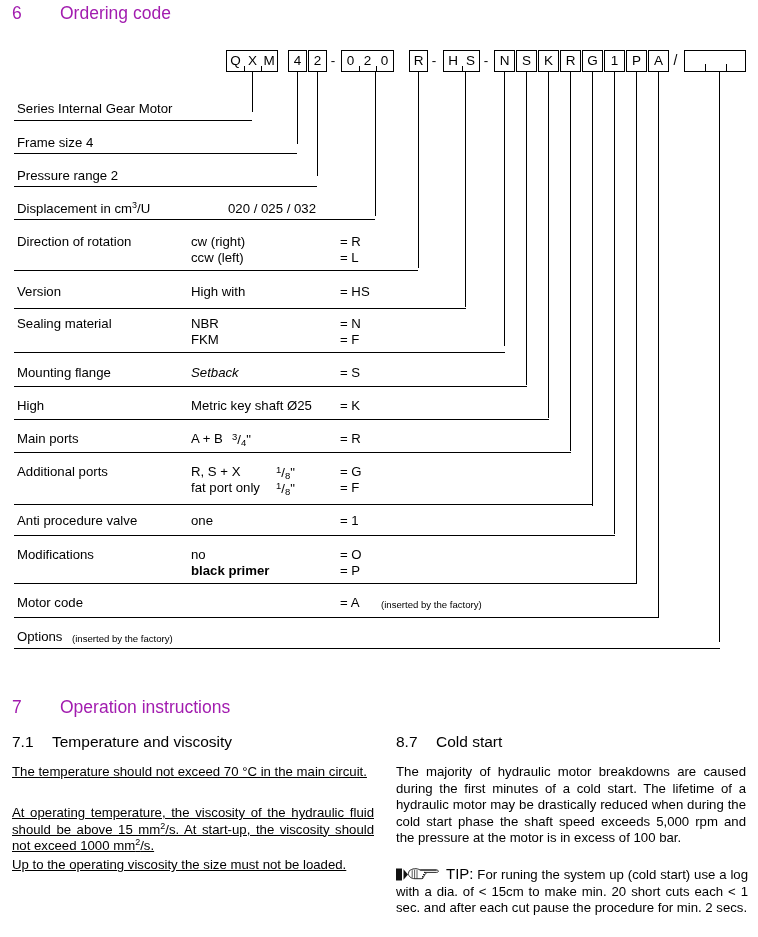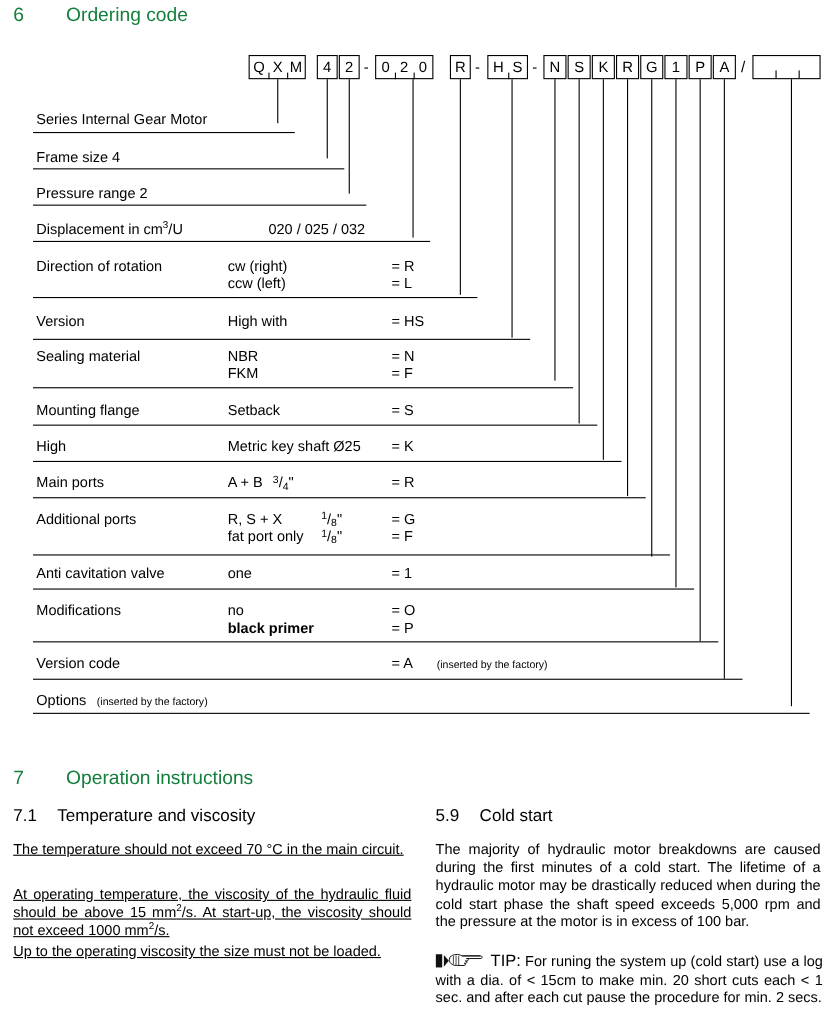--- a/index.html
+++ b/index.html
@@ -13,21 +13,21 @@
     position: relative;
     font-family: "Liberation Sans", sans-serif;
     color: #000000;
     overflow: hidden;
   }
 
   
   .sec-head {
     position: absolute;
     font-size: 17.5px;
-    color: #15803d;
+    color: #a21caf;
     white-space: nowrap;
   }
   .sec-head .num { display: inline-block; }
   .sec-head .txt { display: inline-block; }
 
   .h-sec6 { left: 12px; top: 3px; }
   .h-sec6 .num { width: 48px; }
   .h-sec7 { left: 12px; top: 697px; }
   .h-sec7 .num { width: 48px; }
 
@@ -109,21 +109,21 @@
   
   .vline {
     position: absolute;
     width: 1.2px;
     background: #000;
   }
 
   
   #code-table {
     position: absolute;
-    left: 16px;
+    left: 0;
     top: 0;
     width: 700px;
     height: 660px;
   }
   .row-rule {
     position: absolute;
     height: 1.2px;
     background: #000;
     left: 14px;
   }
@@ -290,21 +290,21 @@
   <div class="row-rule" style="top:308px; width:452px;"></div>
 
   <div class="lbl" style="top:316px;">Sealing material</div>
   <div class="opt col-opt" style="top:316px;">NBR</div>
   <div class="opt col-opt" style="top:332px;">FKM</div>
   <div class="eq col-eq" style="top:316px;">= N</div>
   <div class="eq col-eq" style="top:332px;">= F</div>
   <div class="row-rule" style="top:352px; width:491px;"></div>
 
   <div class="lbl" style="top:365px;">Mounting flange</div>
-  <div class="opt col-opt" style="top:365px;">Setback</div>
+  <div class="opt col-opt" style="top:365px;font-style:italic;">Setback</div>
   <div class="eq col-eq" style="top:365px;">= S</div>
   <div class="row-rule" style="top:386px; width:513px;"></div>
 
   <div class="lbl" style="top:398px;">High</div>
   <div class="opt col-opt" style="top:398px;">Metric key shaft  Ø25</div>
   <div class="eq col-eq" style="top:398px;">= K</div>
   <div class="row-rule" style="top:419px; width:535px;"></div>
 
   <div class="lbl" style="top:431px;">Main ports</div>
   <div class="opt col-opt" style="top:431px;">A + B</div>
@@ -320,52 +320,52 @@
   <div class="opt" style="left:276px; top:464px;">
     <span class="frac"><span class="n">1</span><span class="s">/</span><span class="d">8</span><span>"</span></span>
   </div>
   <div class="opt" style="left:276px; top:480px;">
     <span class="frac"><span class="n">1</span><span class="s">/</span><span class="d">8</span><span>"</span></span>
   </div>
   <div class="eq col-eq" style="top:464px;">= G</div>
   <div class="eq col-eq" style="top:480px;">= F</div>
   <div class="row-rule" style="top:504px; width:579px;"></div>
 
-  <div class="lbl" style="top:513px;">Anti cavitation valve</div>
+  <div class="lbl" style="top:513px;">Anti procedure valve</div>
   <div class="opt col-opt" style="top:513px;">one</div>
   <div class="eq col-eq" style="top:513px;">= 1</div>
   <div class="row-rule" style="top:535px; width:601px;"></div>
 
   <div class="lbl" style="top:547px;">Modifications</div>
   <div class="opt col-opt" style="top:547px;">no</div>
   <div class="opt col-opt" style="top:563px;font-weight:bold;">black primer</div>
   <div class="eq col-eq" style="top:547px;">= O</div>
   <div class="eq col-eq" style="top:563px;">= P</div>
   <div class="row-rule" style="top:583px; width:623px;"></div>
 
-  <div class="lbl" style="top:595px;">Version code</div>
+  <div class="lbl" style="top:595px;">Motor code</div>
   <div class="eq col-eq" style="top:595px;">= A</div>
   <div class="note" style="left:381px; top:599px;">(inserted by the factory)</div>
   <div class="row-rule" style="top:617px; width:645px;"></div>
 
   <div class="lbl" style="top:629px;">Options</div>
   <div class="note" style="left:72px; top:633px;">(inserted by the factory)</div>
   <div class="row-rule" style="top:648px; width:706px;"></div>
 </div>
 
 <div class="sec-head h-sec7">
   <span class="num">7</span><span class="txt">Operation instructions</span>
 </div>
 
 <div class="sub-head h-sec71">
   <span class="num">7.1</span><span>Temperature and viscosity</span>
 </div>
 
 <div class="sub-head h-sec72">
-  <span class="num">5.9</span><span>Cold start</span>
+  <span class="num">8.7</span><span>Cold start</span>
 </div>
 
 <div class="para left" style="top:764px;">The temperature should not  exceed 70 °C in the main circuit.</div>
 
 <div class="para left" style="top:805px;">
   <span>At operating temperature, the viscosity of the hydraulic fluid should be above 15 mm</span><span class="sup">2</span><span>/s. At start-up, the viscosity should not exceed 1000 mm</span><span class="sup">2</span><span>/s.</span>
 </div>
 
 <div class="para left" style="top:857px;">Up to the operating viscosity the size must not be loaded.</div>
 

